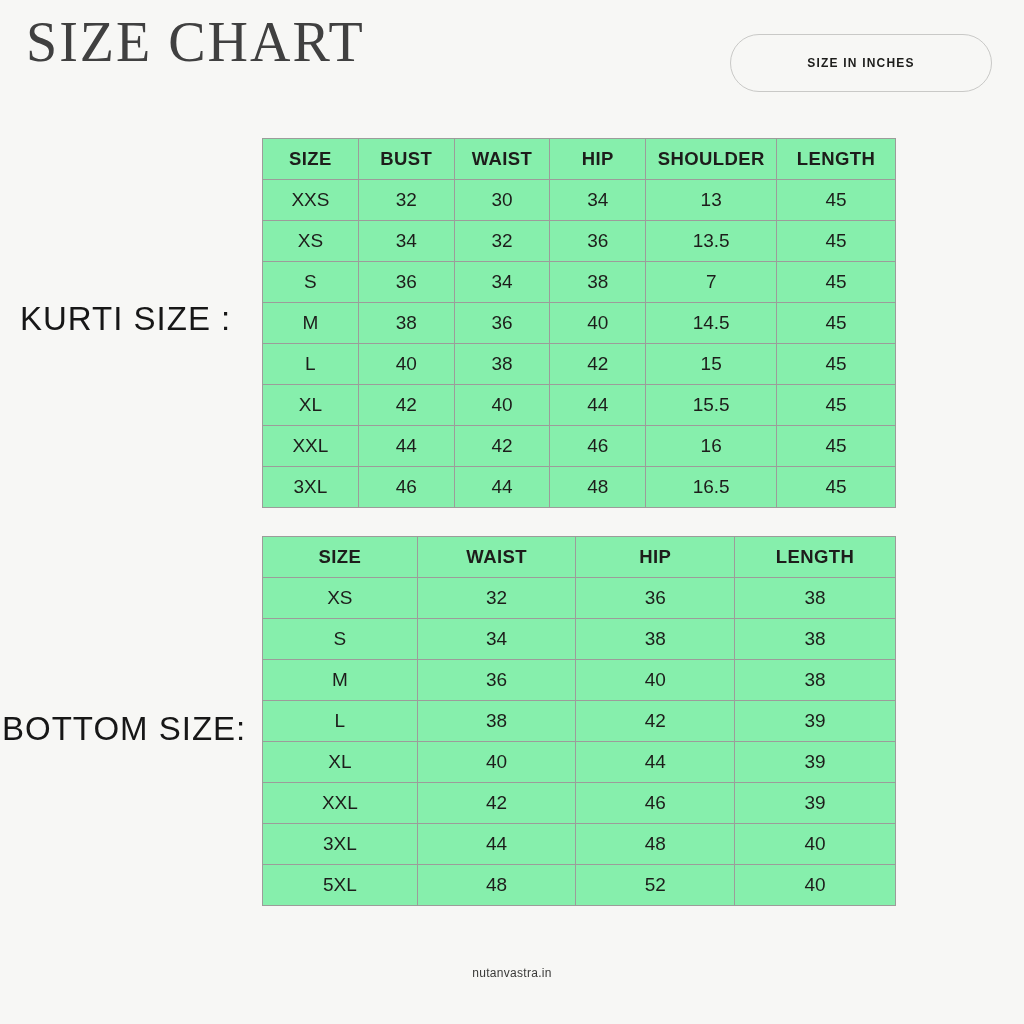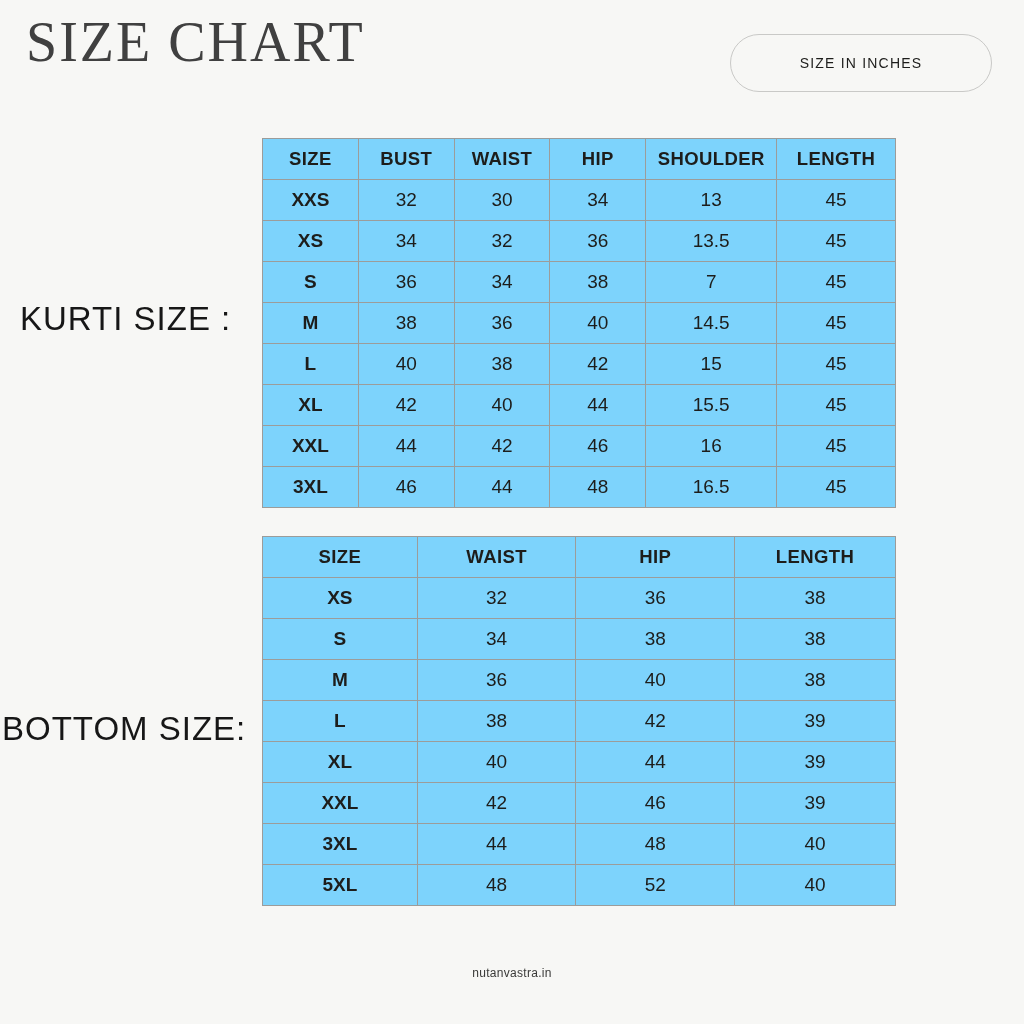--- a/index.html
+++ b/index.html
@@ -37,43 +37,43 @@
     width: 260px;
     height: 56px;
     border: 1.5px solid #c9c9c7;
     border-radius: 30px;
     background: #f7f7f5;
     display: flex;
     align-items: center;
     justify-content: center;
   }
   .pill span {
-    font-size: 14px;
-    font-weight: normal;
+    font-size: 12px;
+    font-weight: bold;
     letter-spacing: 1.2px;
     color: #1d1d1b;
   }
 
   
   .row-label {
     position: absolute;
     font-family: Liberation Sans, sans-serif;
     font-size: 33px;
     letter-spacing: 1px;
     color: #171717;
     white-space: nowrap;
   }
   .row-label.kurti { left: 20px; top: 300px; }
   .row-label.bottom { left: 2px; top: 710px; }
 
   
   table {
     position: absolute;
     border-collapse: collapse;
-    background: #7dd3fc;
+    background: #86efac;
   }
   table.kurti-table {
     left: 262px;
     top: 138px;
     width: 634px;
   }
   table.bottom-table {
     left: 262px;
     top: 536px;
     width: 634px;
@@ -86,21 +86,21 @@
     padding: 0 4px;
     color: #1d1d1b;
     font-weight: 400;
   }
   thead th {
     font-weight: bold;
     font-size: 18.5px;
     letter-spacing: 0.4px;
   }
   tbody td.size-cell {
-    font-weight: bold;
+    font-weight: normal;
     font-size: 19px;
   }
 
   
   .kurti-table col.c0 { width: 96px; }
   .kurti-table col.c1 { width: 96px; }
   .kurti-table col.c2 { width: 96px; }
   .kurti-table col.c3 { width: 96px; }
   .kurti-table col.c4 { width: 131px; }
   .kurti-table col.c5 { width: 119px; }

